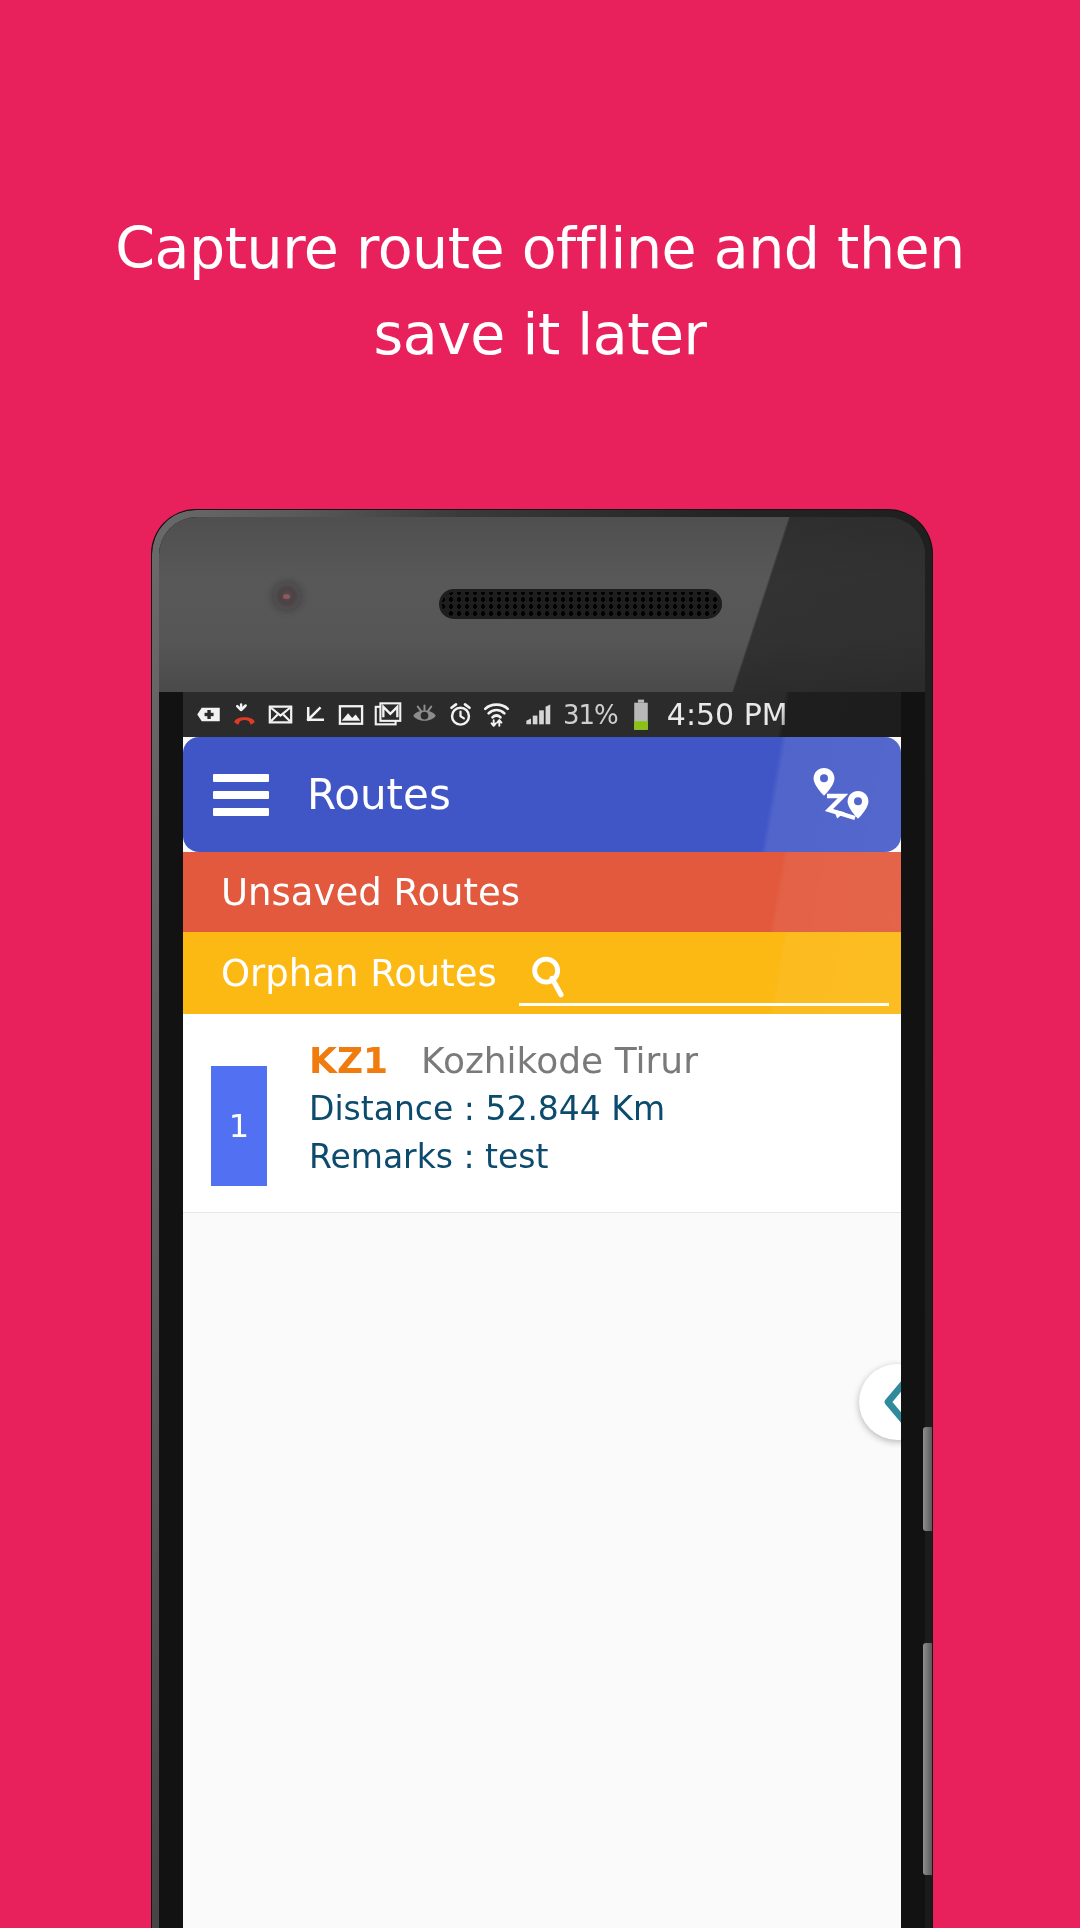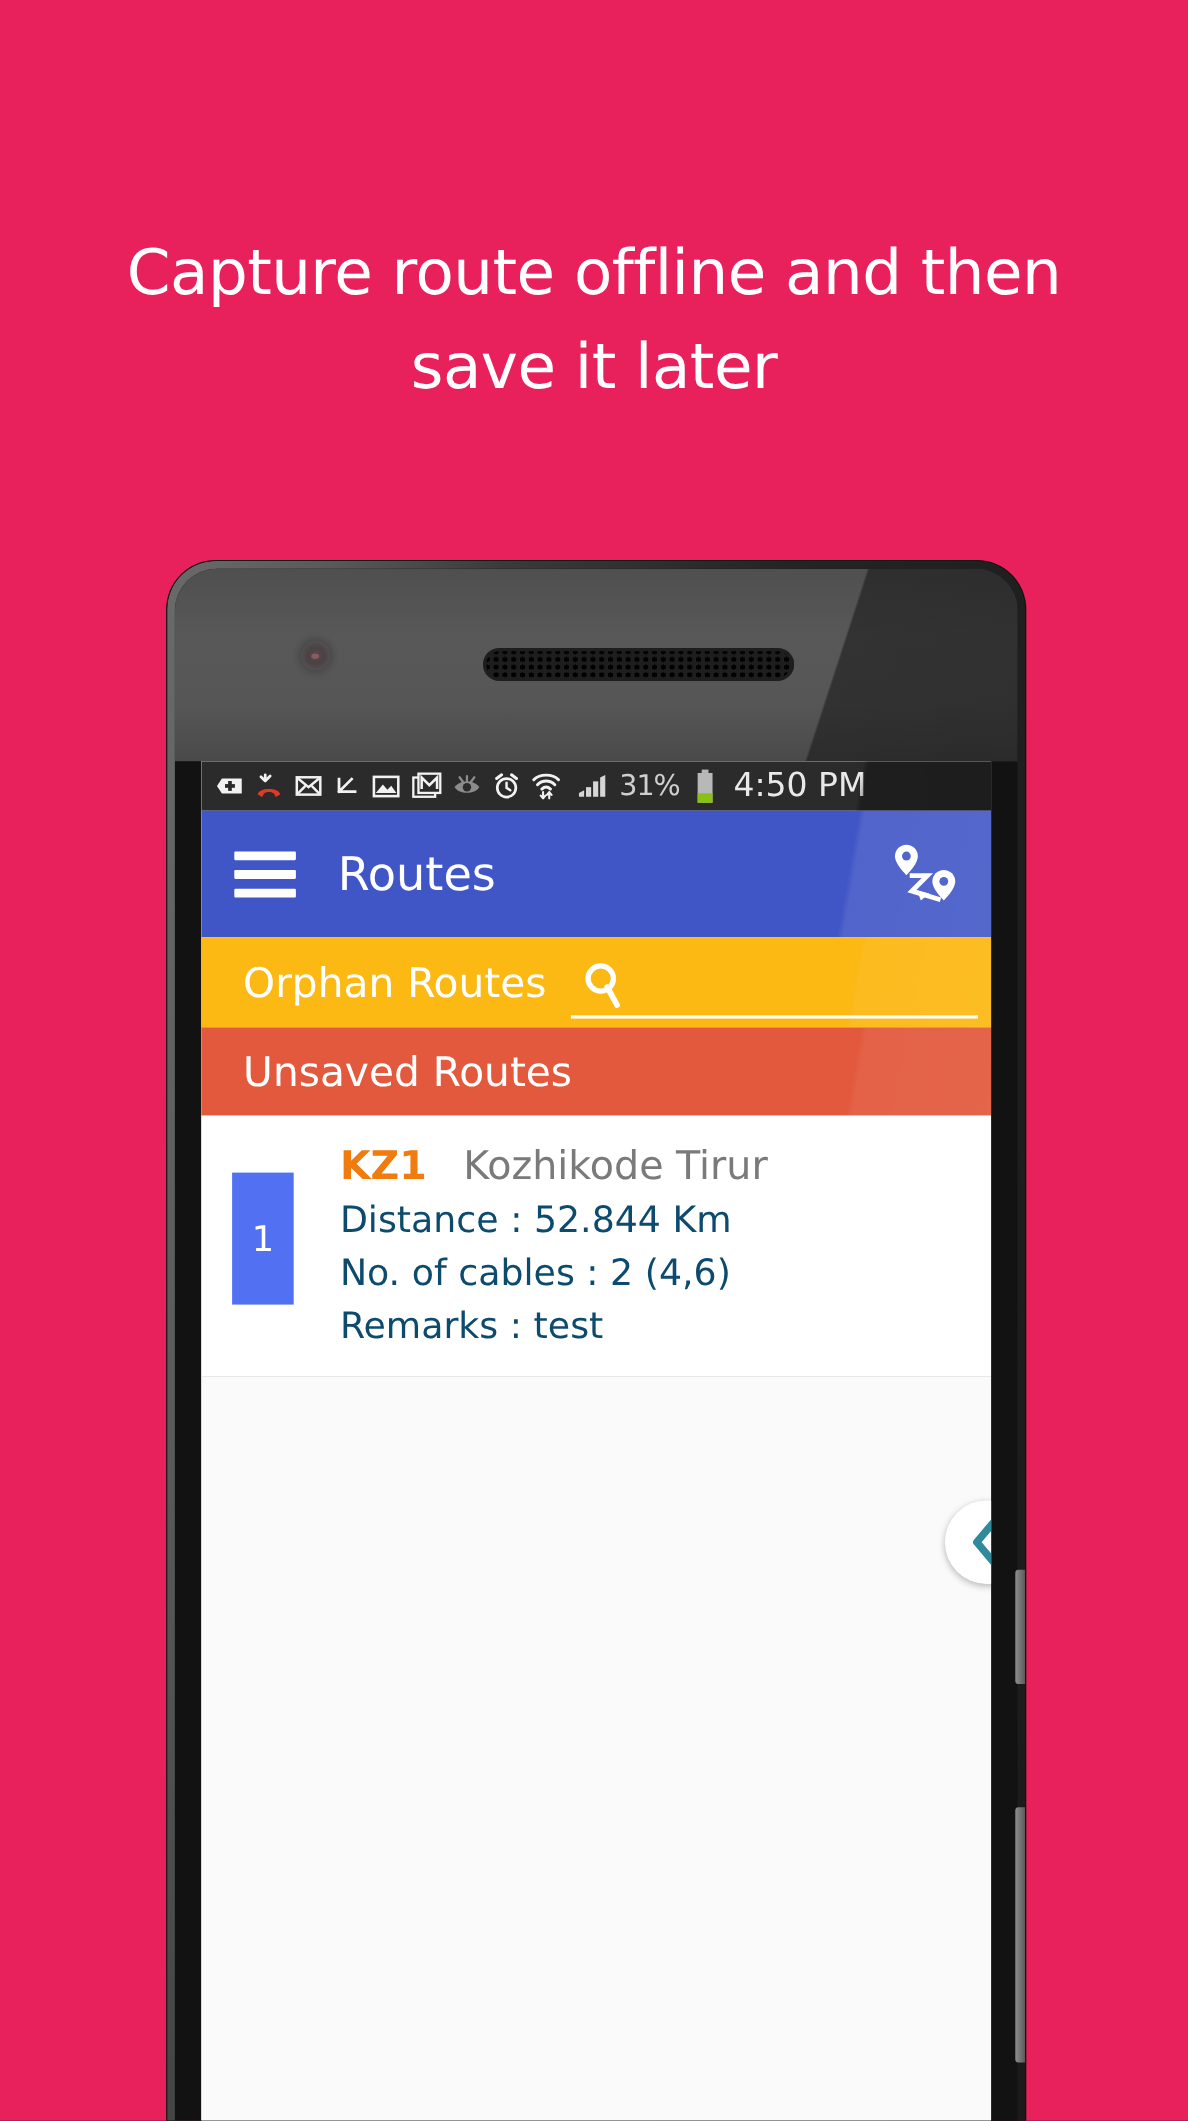--- a/index.html
+++ b/index.html
@@ -110,21 +110,21 @@
     color:#e9e9e9; font-size:30px; font-weight:400;
     font-family:"DejaVu Sans", sans-serif; letter-spacing:0px;
     margin-left:6px; margin-right:2px;
   }
 
   
   .appbar{
     height:115px; background:#4156c6;
     display:flex; align-items:center;
     padding:0 24px 0 30px;
-    position:relative; overflow:hidden;
+    position:relative; overflow:hidden;border-radius:16px;
   }
   .appbar-gloss{
     position:absolute; right:0; top:0; bottom:0; width:260px;
     background:linear-gradient(100deg, rgba(255,255,255,0.0) 0%, rgba(255,255,255,0.0) 50%, rgba(255,255,255,0.085) 52%, rgba(255,255,255,0.10) 100%);
     pointer-events:none;
   }
   .hamburger{ width:56px; display:flex; flex-direction:column; gap:9px; cursor:pointer; }
   .hamburger span{ display:block; height:8px; background:#fff; border-radius:1px; }
   .appbar-title{
     color:#fff; font-size:42px; font-weight:400;
@@ -347,51 +347,50 @@
         <div class="appbar-action">
           <svg width="70" height="68" viewBox="0 0 34 34">
             <path d="M8 3.5 c2.9 0 5.2 2.3 5.2 5.2 c0 3.6 -5.2 8.6 -5.2 8.6 S2.8 12.3 2.8 8.7 C2.8 5.8 5.1 3.5 8 3.5 z" fill="#ffffff"></path>
             <circle cx="8" cy="8.6" r="2" fill="#4156c6"></circle>
             <path d="M25 15 c2.9 0 5.2 2.3 5.2 5.2 c0 3.6 -5.2 8.6 -5.2 8.6 S19.8 23.8 19.8 20.2 C19.8 17.3 22.1 15 25 15 z" fill="#ffffff"></path>
             <circle cx="25" cy="20.1" r="2" fill="#4156c6"></circle>
             <path d="M9.5 17.5 L17.5 17.5 L10.5 24.5 L23.5 28.5" stroke="#ffffff" stroke-width="2.2" fill="none" stroke-linejoin="miter"></path>
             <path d="M12.8 24.2 L18.4 25.6 L14.6 28.8 Z" fill="#ffffff"></path>
           </svg>
         </div>
+      </div>
+
+      <div class="section sec-unsaved">
+        <div class="sec-gloss"></div>
+        <span class="section-label">Unsaved Routes</span>
       </div>
 
       <div class="section sec-orphan">
         <div class="sec-gloss"></div>
         <span class="section-label">Orphan Routes</span>
         <div class="search-wrap">
           <span class="search-icon">
             <svg width="46" height="52" viewBox="0 0 24 28">
               <circle cx="11" cy="10" r="6.2" fill="none" stroke="#ffffff" stroke-width="2.6"></circle>
               <path d="M14.2 14.2 L19 23" stroke="#ffffff" stroke-width="2.8" stroke-linecap="round"></path>
             </svg>
           </span>
           <div class="search-underline"></div>
         </div>
       </div>
 
-      <div class="section sec-unsaved">
-        <div class="sec-gloss"></div>
-        <span class="section-label">Unsaved Routes</span>
-      </div>
-
       <div class="route-list">
         <div class="route-item">
           <div class="route-badge">1</div>
           <div class="route-body">
             <div class="route-title-row">
               <span class="route-code">KZ1</span>
               <span class="route-name">Kozhikode Tirur</span>
             </div>
             <div class="route-meta">Distance : 52.844 Km</div>
-            <div class="route-meta">No. of cables : 2 (4,6)</div>
             <div class="route-meta">Remarks : test</div>
           </div>
         </div>
       </div>
 
 
       <div class="empty-area"></div>
 
       <div class="collapse-btn">
         <svg width="34" height="46" viewBox="0 0 17 23">

